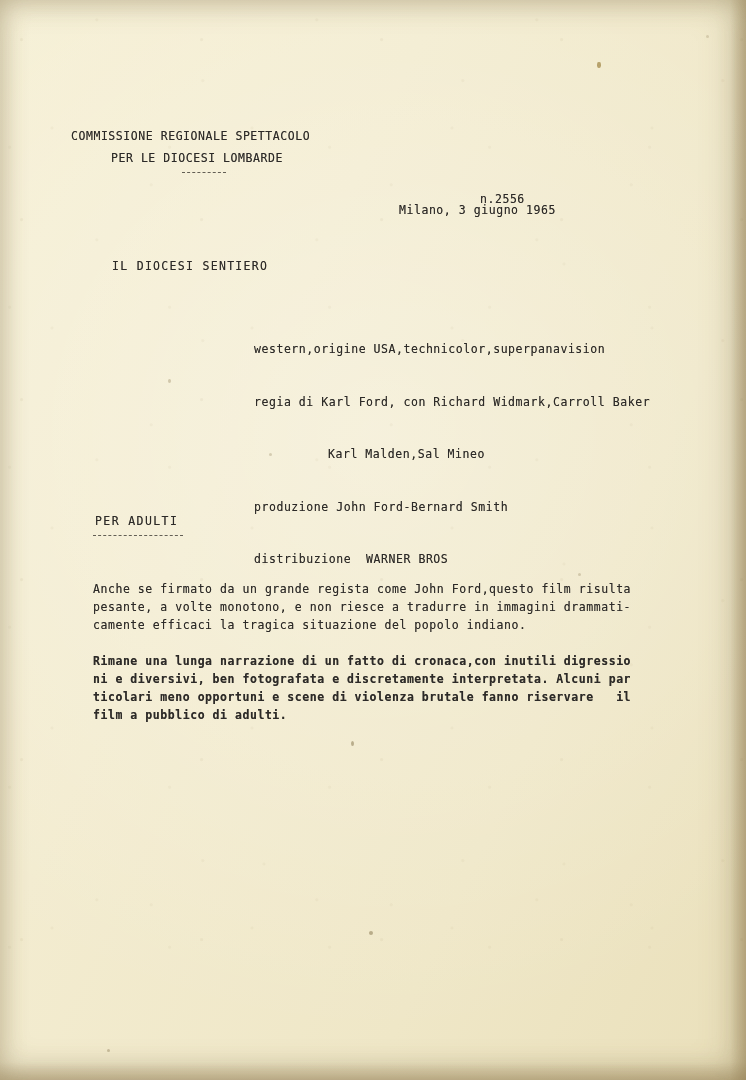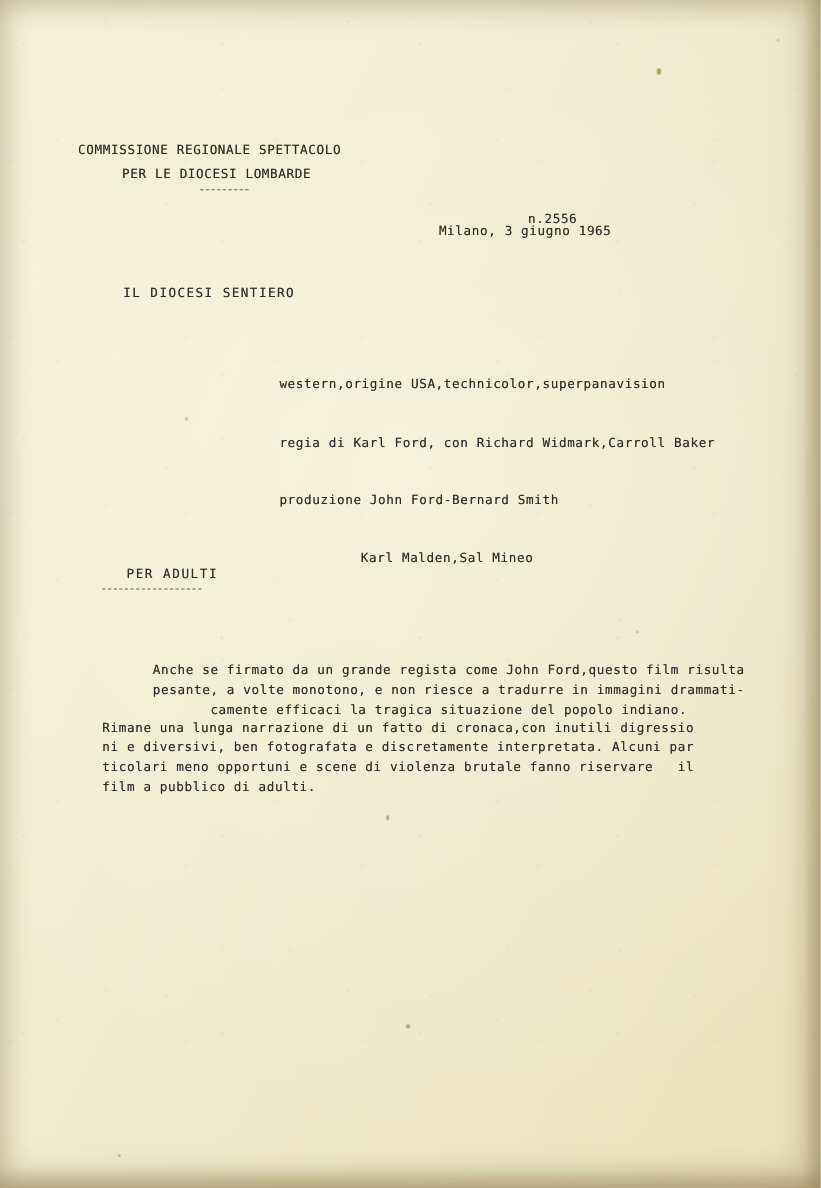--- a/index.html
+++ b/index.html
@@ -79,40 +79,40 @@
   #date-line { left: 399px; top: 175px; margin-top: 28px; }
   #number-line { left: 480px; top: 192px; }
 
   
   #film-title { left: 112px; top: 259px; letter-spacing: 1.3px; }
 
   
   .credits { left: 254px; top: 306px; line-height: 17.5px; }
 
   
-  #rating { left: 95px; top: 514px; letter-spacing: 1.4px; margin-left: 20px; }
+  #rating { left: 95px; top: 514px; letter-spacing: 1.4px; }
   .rule-rating {
     position: absolute;
     left: 93px;
     top: 535px;
     width: 90px;
     height: 0;
     border-top: 1px dashed #4a463e;
     opacity: 0.85;
   }
 
   
   .para {
     left: 93px;
     width: 630px;
     line-height: 18px;
     white-space: pre-wrap;
   }
-  #para-1 { top: 600px; text-align: center; }
-  #para-2 { top: 652px; }
+  #para-1 { top: 580px; }
+  #para-2 { top: 652px; font-weight: bold; }
 
   
   .speck {
     position: absolute;
     background: #8b7a52;
     border-radius: 50%;
     opacity: 0.55;
     pointer-events: none;
   }
   #speck-1 { left: 597px; top: 62px; width: 4px; height: 6px; background:#a38a4a; opacity:0.75; border-radius:40%; }
@@ -154,22 +154,23 @@
   <div class="rule-short"></div>
 
   <div class="tw" id="date-line">Milano, 3 giugno 1965</div>
   <div class="tw" id="number-line">n.2556</div>
 
   <div class="tw" id="film-title">IL DIOCESI SENTIERO</div>
 
   <div class="tw credits">
     <div>western,origine USA,technicolor,superpanavision</div>
     <div>regia di Karl Ford, con Richard Widmark,Carroll Baker</div>
+    <div style="padding-left:74px">Karl Malden,Sal Mineo</div>
     <div>produzione John Ford-Bernard Smith</div>
-    <div style="padding-left:74px">Karl Malden,Sal Mineo</div>
+    <div>distribuzione  WARNER BROS</div>
   </div>
 
   <div class="tw" id="rating">PER ADULTI</div>
   <div class="rule-rating"></div>
 
   <div class="tw para" id="para-1">Anche se firmato da un grande regista come John Ford,questo film risulta
 pesante, a volte monotono, e non riesce a tradurre in immagini drammati-
 camente efficaci la tragica situazione del popolo indiano.</div>
   <div class="tw para" id="para-2">Rimane una lunga narrazione di un fatto di cronaca,con inutili digressio
 ni e diversivi, ben fotografata e discretamente interpretata. Alcuni par

